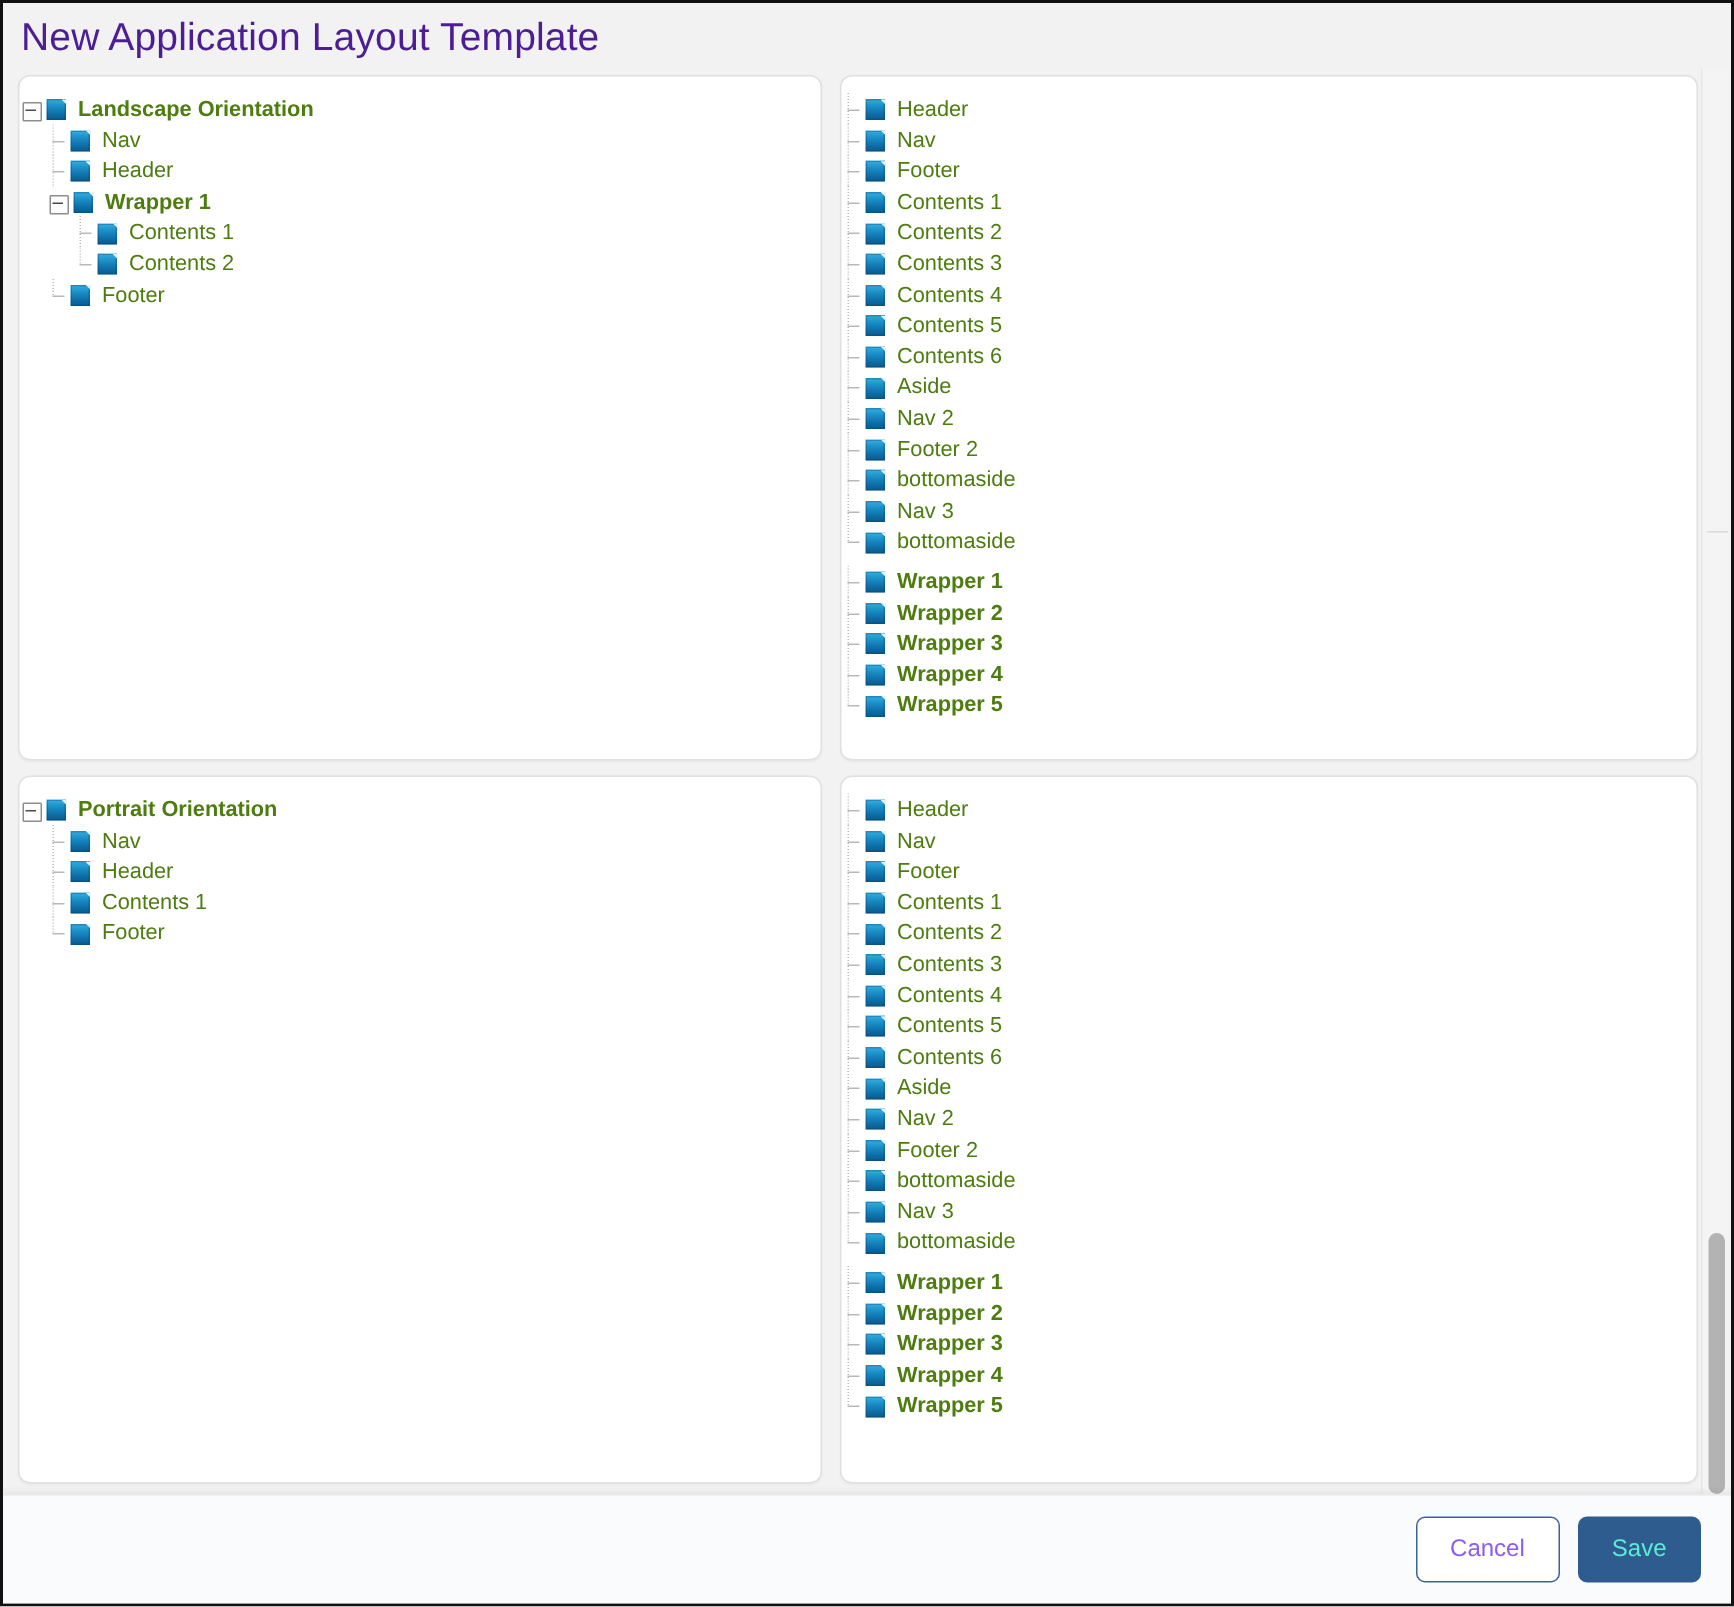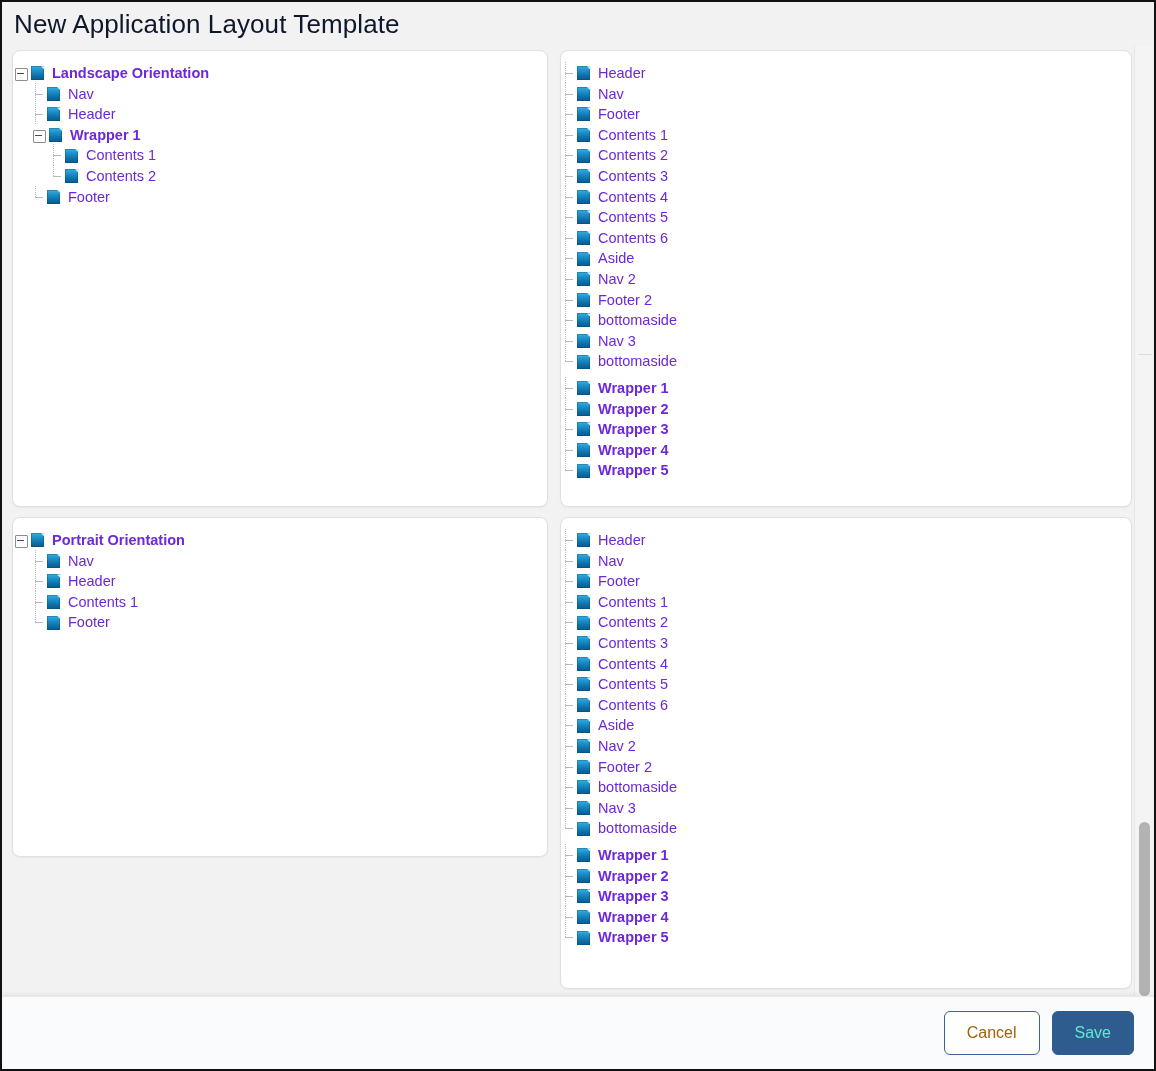--- a/index.html
+++ b/index.html
@@ -27,21 +27,21 @@
     width: 1152px;
     height: 44px;
     background: #f2f2f2;
     display: flex;
     align-items: center;
     padding-left: 12px;
   }
   .dialog-title {
     font-size: 26px;
     font-weight: 400;
-    color: #0f172a;
+    color: #4c1d95;
     letter-spacing: 0.1px;
     white-space: nowrap;
   }
 
   
   .dialog-body {
     position: absolute;
     left: 0; top: 44px;
     width: 1152px;
     height: 954px;
@@ -61,27 +61,27 @@
   .card {
     background: #ffffff;
     border: 1px solid #e0e0e0;
     border-radius: 8px;
     box-shadow: 0 1px 2px rgba(0,0,0,0.045);
     position: relative;
     overflow: hidden;
   }
   .card.tl { width: 536px; height: 457px; margin-right: 12px; margin-bottom: 10px; }
   .card.tr { width: 572px; height: 457px; margin-bottom: 10px; }
-  .card.bl { width: 536px; height: 340px; margin-right: 12px; }
+  .card.bl { width: 536px; height: 472px; margin-right: 12px; }
   .card.br { width: 572px; height: 472px; }
 
   .tree {
     padding: 12px 0 0 0;
     font-size: 14.5px;
-    color: #6d28d9;
+    color: #4d7c0f;
   }
 
   
   .node {
     display: flex;
     align-items: center;
     height: 20.6px;
     position: relative;
     white-space: nowrap;
   }
@@ -184,21 +184,21 @@
     border-radius: 6px;
     cursor: pointer;
     height: 44px;
     padding: 0 22px;
     line-height: 42px;
     text-align: center;
   }
   .btn-cancel {
     background: #ffffff;
     border: 1px solid #3c6296;
-    color: #a16207;
+    color: #8b5cf6;
   }
   .btn-save {
     background: #2f5c8f;
     border: 1px solid #2f5c8f;
     color: #5eead4;
   }
 
   
   .scrollbar-track {
     position: absolute;

